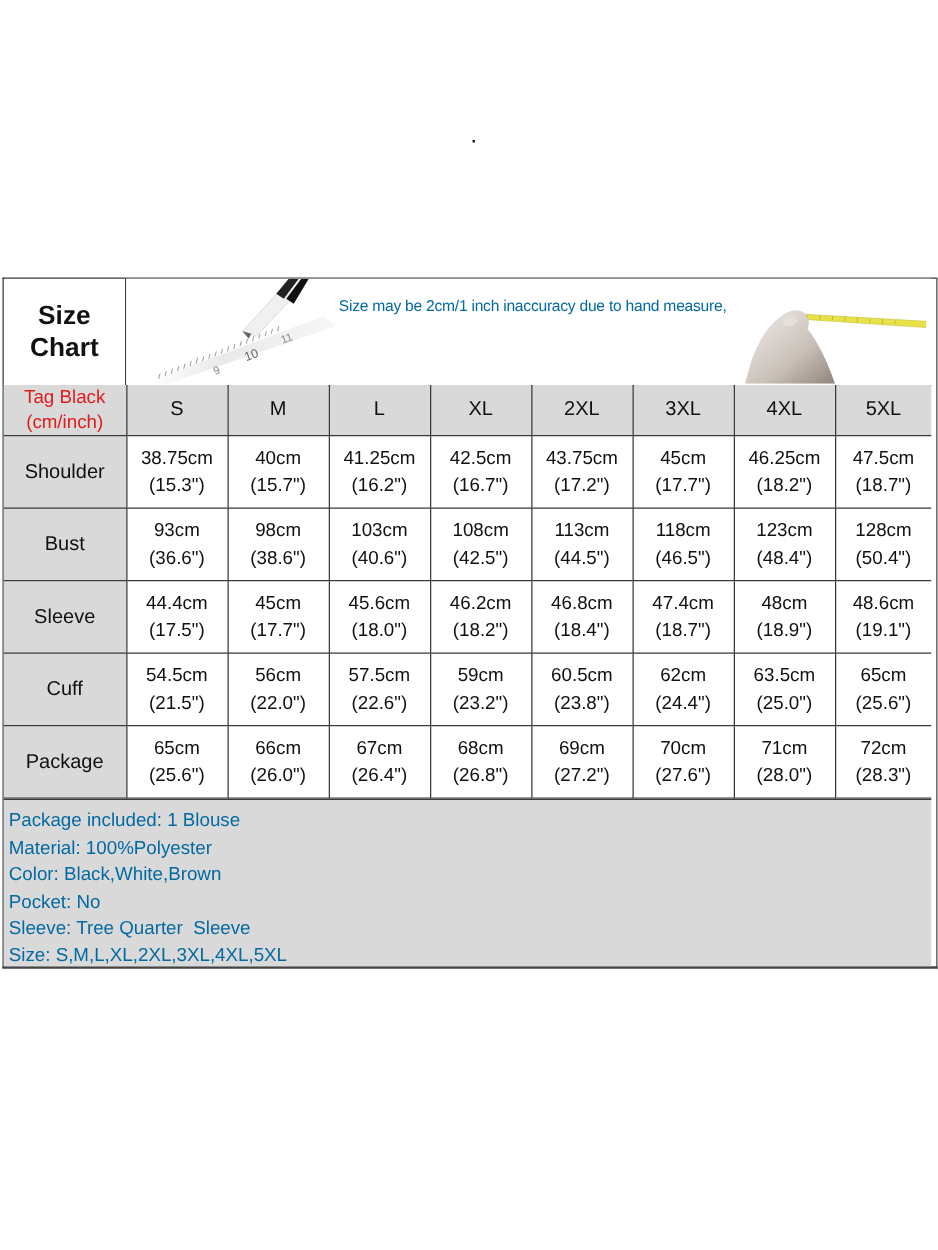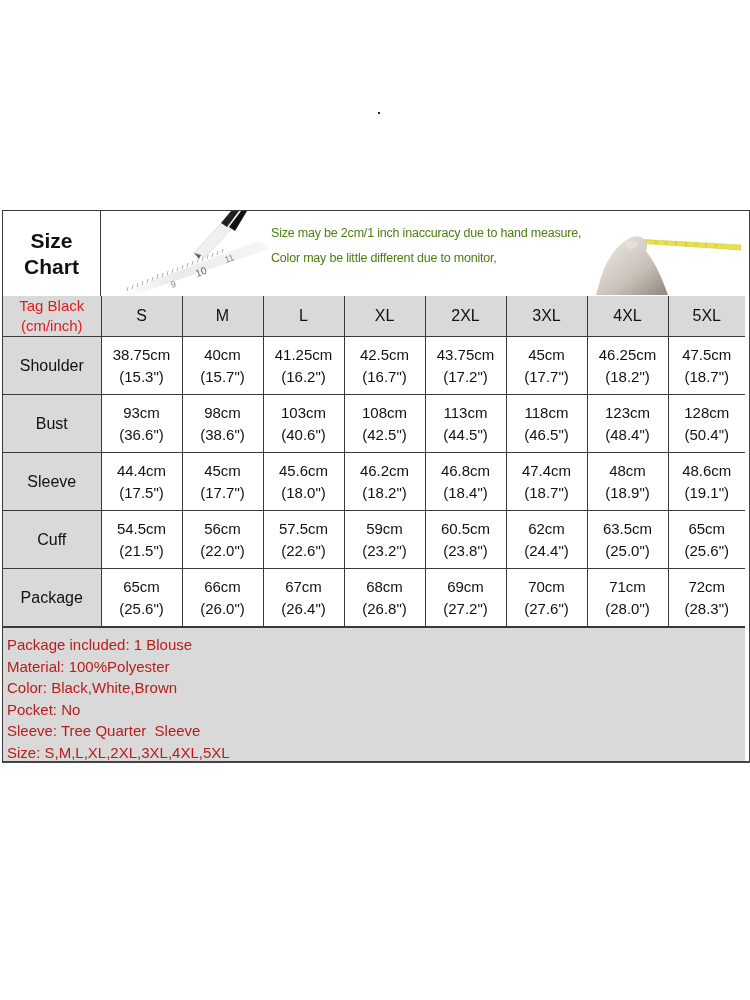--- a/index.html
+++ b/index.html
@@ -19,21 +19,21 @@
       position: absolute;
       left: 378px;
       top: 112px;
       width: 2px;
       height: 2px;
       background: #222;
     }
     .chart {
       position: absolute;
       left: 2px;
-      top: 210px;
+      top: 222px;
       width: 749px;
       height: 553px;
       border: 1px solid #3a3a3a;
       border-bottom: 2px solid #444;
       border-right: 2px solid #444;
       box-sizing: border-box;
       background: #ffffff;
     }
     .banner {
       position: absolute;
@@ -68,21 +68,21 @@
       left: 8px;
       top: 0;
       width: 160px;
       height: 85px;
     }
     .notes {
       position: absolute;
       left: 170px;
       top: 10px;
       font-size: 12.5px;
-      color: #4d7c0f;
+      color: #0369a1;
       line-height: 25px;
       letter-spacing: -0.2px;
     }
     .hand-art {
       position: absolute;
       right: 4px;
       top: 6px;
       width: 145px;
       height: 78px;
     }
@@ -131,21 +131,21 @@
       left: 0;
       top: 416px;
       width: 742px;
       height: 134px;
       background: #d9d9d9;
       border-top: 1px solid #3a3a3a;
       box-sizing: border-box;
       padding: 6px 0 0 4px;
       font-size: 15px;
       line-height: 21.5px;
-      color: #b91c1c;
+      color: #0369a1;
     }
     .info div { white-space: pre; }
   </style>
 </head>
 <body>
 
 <div class="dot"></div>
 
 <div class="chart">
 
@@ -190,21 +190,20 @@
         <text x="88" y="66" font-size="10" fill="#666" transform="rotate(-20 88 66)" font-family="Liberation Sans, sans-serif">10</text>
         <text x="117" y="52" font-size="9" fill="#888" transform="rotate(-20 117 52)" font-family="Liberation Sans, sans-serif">11</text>
         <polygon points="85,42 118,6 128,12 96,46" fill="#f0f0f0" stroke="#cfcfcf" stroke-width="0.6"></polygon>
         <polygon points="85,42 92,44 90,48" fill="#666"></polygon>
         <polygon points="112,12 122,0 130,0 118,16" fill="#222"></polygon>
         <polygon points="120,16 132,0 138,0 126,20" fill="#111"></polygon>
       </svg>
 
       <div class="notes">
         <div>Size may be 2cm/1 inch inaccuracy due to hand measure,</div>
-        <div>Color may be little different due to monitor,</div>
       </div>
 
       <svg class="hand-art" viewBox="0 0 145 78">
         <defs>
           <linearGradient id="handGrad" x1="0" y1="0" x2="1" y2="1">
             <stop offset="0" stop-color="#f2efec"></stop>
             <stop offset="0.6" stop-color="#c9c0b8"></stop>
             <stop offset="1" stop-color="#8f857d"></stop>
           </linearGradient>
         </defs>

